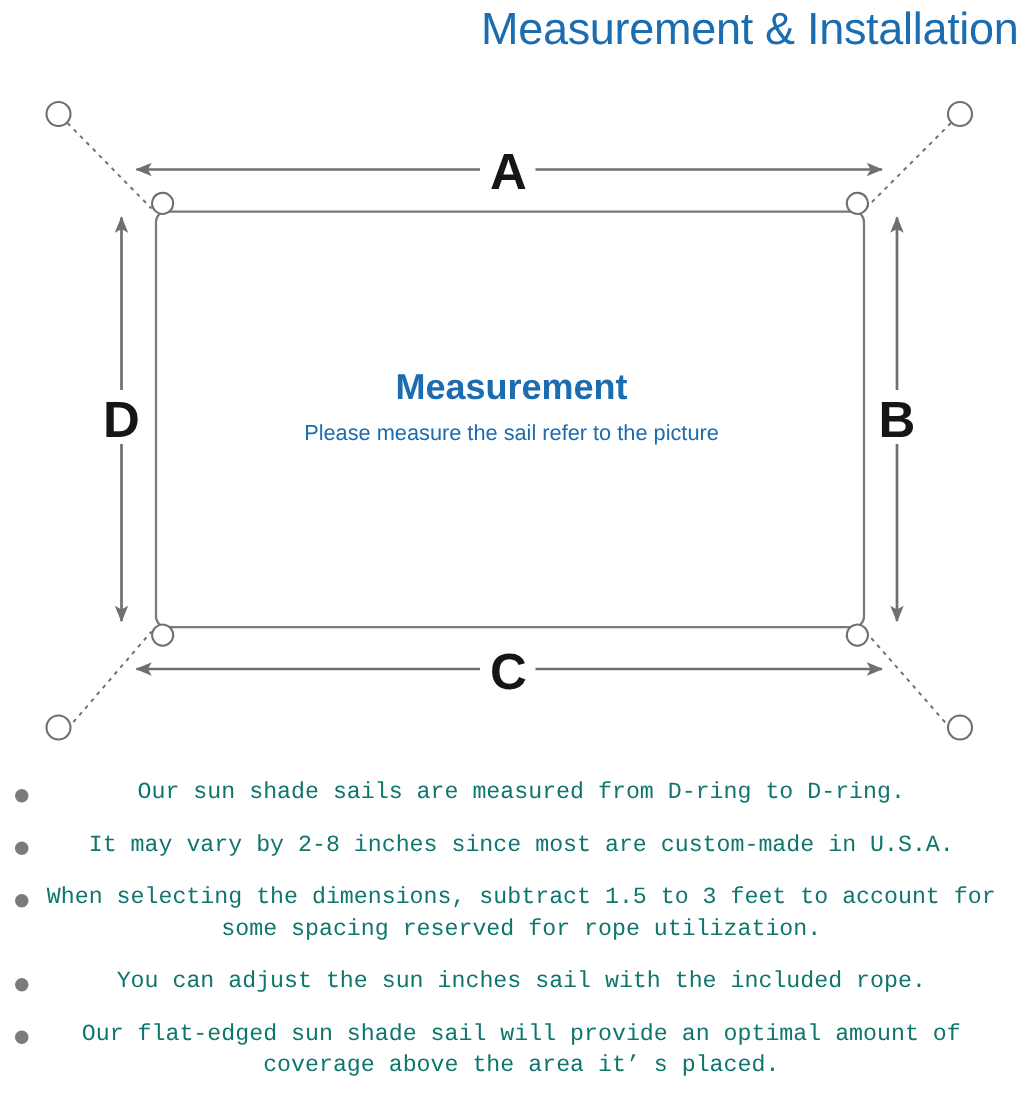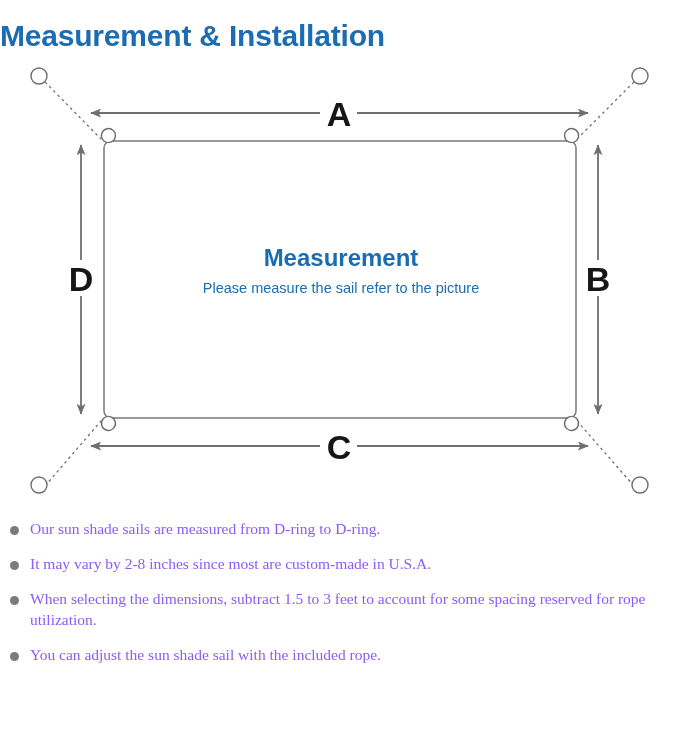--- a/index.html
+++ b/index.html
@@ -18,25 +18,25 @@
   }
   .page {
     width: 679px;
     height: 739px;
     position: relative;
     background: #ffffff;
   }
   .page-title {
     position: absolute;
     left: 0;
-    top: 16px;
+    top: 0;
     width: 679px;
-    text-align: left;
+    text-align: right;
     font-size: 30px;
-    font-weight: bold;
+    font-weight: normal;
     color: #1b6cb0;
     letter-spacing: -0.2px;
     line-height: 38px;
     padding-top: 1px;
     white-space: nowrap;
   }
   .diagram-wrap {
     position: absolute;
     left: 0;
     top: 48px;
@@ -78,25 +78,26 @@
   .note-bullet {
     width: 9px;
     height: 9px;
     border-radius: 50%;
     background: #7b7b7b;
     flex: 0 0 auto;
     margin-top: 8px;
     margin-right: 11px;
   }
   .note-text {
-    font-family: Liberation Serif, serif;
+    font-family: Liberation Mono, monospace;
     font-size: 15.5px;
     line-height: 21px;
-    color: #8b5cf6;
+    color: #0f766e;
     flex: 1 1 auto;
+    text-align: center;
   }
 </style>
 </head>
 <body>
 
 <div class="page">
 
   <div class="page-title">Measurement &amp; Installation</div>
 
   <div class="diagram-wrap">
@@ -167,17 +168,21 @@
     <div class="note-row">
       <span class="note-bullet"></span>
       <span class="note-text">It may vary by 2-8 inches since most are custom-made in U.S.A.</span>
     </div>
     <div class="note-row">
       <span class="note-bullet"></span>
       <span class="note-text">When selecting the dimensions, subtract 1.5 to 3 feet to account for some spacing reserved for rope utilization.</span>
     </div>
     <div class="note-row">
       <span class="note-bullet"></span>
-      <span class="note-text">You can adjust the sun shade sail with the included rope.</span>
+      <span class="note-text">You can adjust the sun inches sail with the included rope.</span>
+    </div>
+    <div class="note-row">
+      <span class="note-bullet"></span>
+      <span class="note-text">Our flat-edged sun shade sail will provide an optimal amount of coverage above the area it’ s placed.</span>
     </div>
   </div>
 
 </div>
 
 </body></html>

